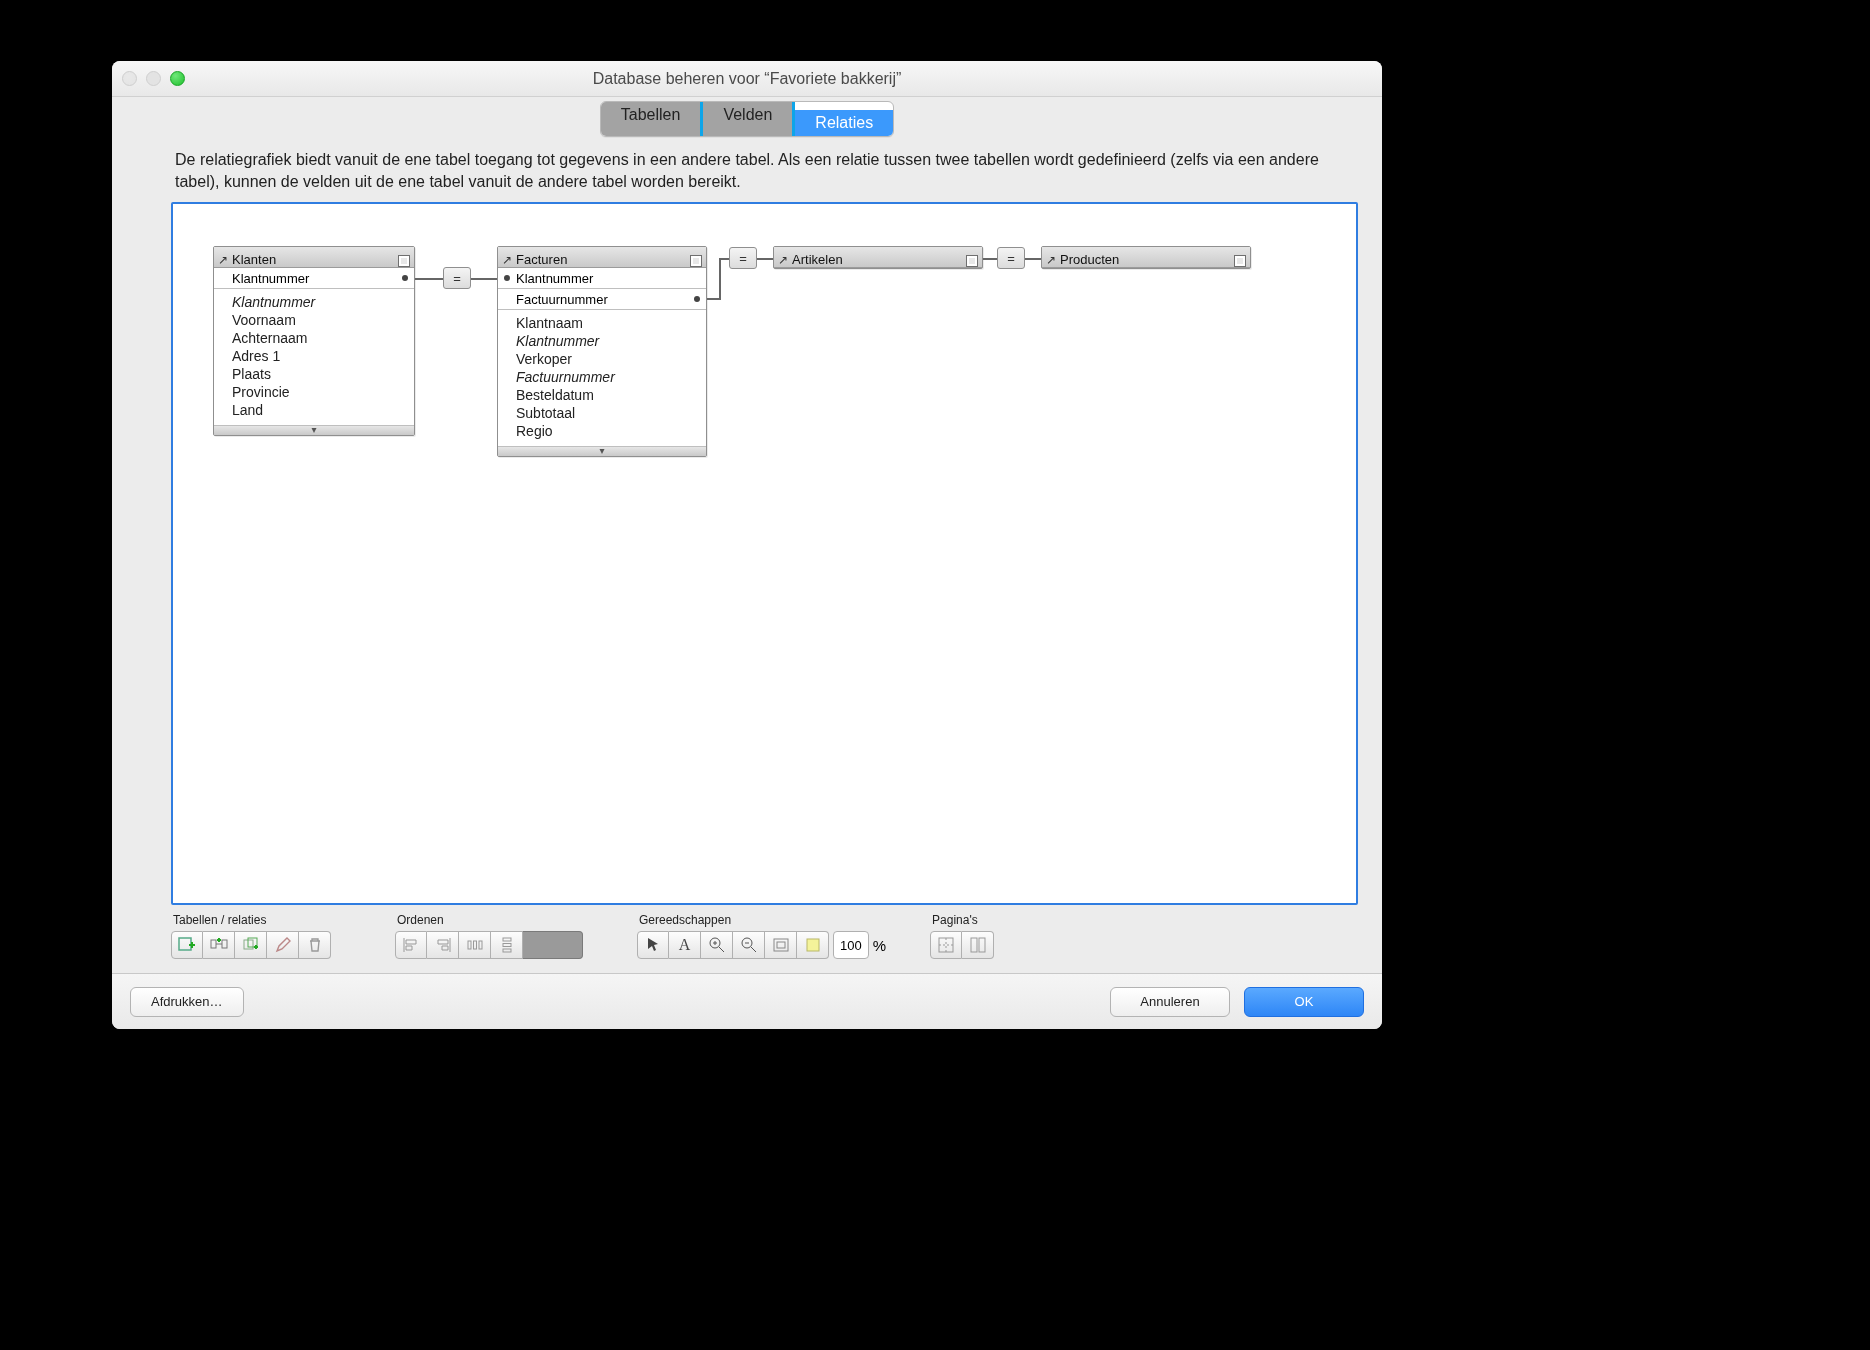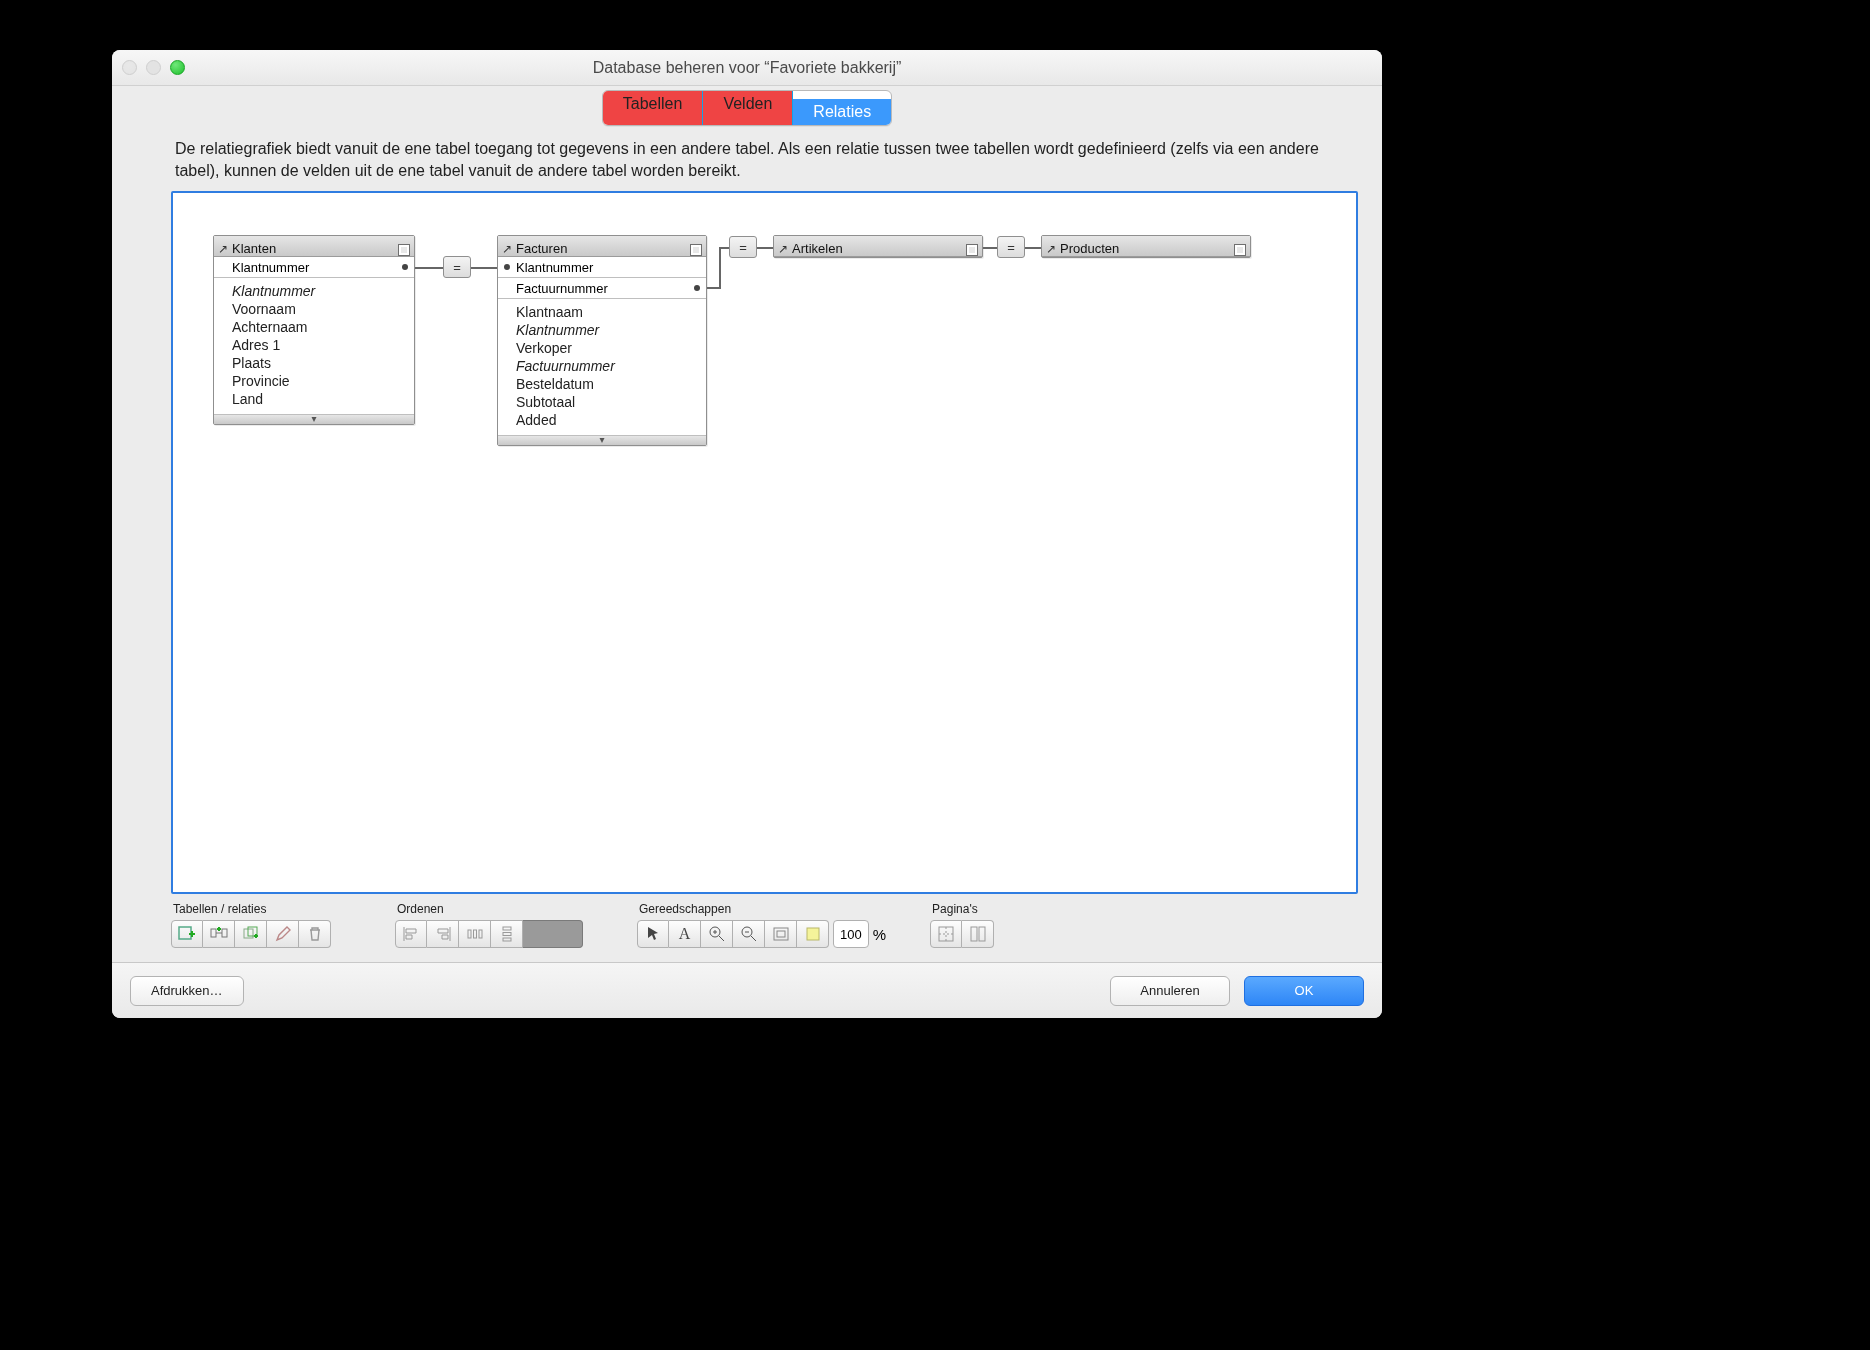--- a/index.html
+++ b/index.html
@@ -1,35 +1,35 @@
 <!DOCTYPE html>
 <html><head>
 <meta charset="utf-8">
 <style>
   * { box-sizing: border-box; margin: 0; padding: 0; font-family: -apple-system, "Helvetica Neue", Arial, sans-serif; font-size: 13px; }
   body { background: #000; width: 1870px; height: 1350px; position: relative; }
   .window {
-    position: absolute; left: 112px; top: 50px; width: 1270px; height: 968px;
+    position: absolute; left: 112px; top: 61px; width: 1270px; height: 968px;
     background: #ececec; border-radius: 8px; box-shadow: 0 30px 80px rgba(0,0,0,.6);
     display: flex; flex-direction: column;
   }
   .titlebar {
     height: 36px; display: flex; align-items: center; padding: 0 10px;
     border-bottom: 1px solid #d0d0d0; position: relative;
     background: linear-gradient(#f7f7f7,#e8e8e8); border-radius: 8px 8px 0 0;
   }
   .traffic { display: flex; gap: 9px; }
   .dot { width: 15px; height: 15px; border-radius: 50%; }
   .dot.r { background: radial-gradient(circle at 40% 35%, #fff3, transparent), #e3e3e3; border:1px solid #cfcfcf; }
   .dot.y { background: #e3e3e3; border:1px solid #cfcfcf; }
   .dot.g { background: radial-gradient(circle at 35% 30%, #6fe87a, #1fbf2c); border:1px solid #17a524; }
   .wtitle { position:absolute; left:0; right:0; text-align:center; color:#4a4a4a; font-size:16px; }
   .tabs-row { height: 44px; display:flex; align-items:center; justify-content:center; }
   .segmented { display:flex; border:1px solid #b9b9b9; border-radius:6px; overflow:hidden; background:#fff; box-shadow: 0 1px 0 rgba(0,0,0,.05);}
-  .seg { padding: 4px 20px; font-size:16px; color:#222; border-right:1px solid #0ea5e9; background:#ef4444; cursor:default;}
+  .seg { padding: 4px 20px; font-size:16px; color:#222; border-right:3px solid #0ea5e9; background:#a3a3a3; cursor:default;}
   .seg:last-child{border-right:none;margin-top:8px;}
   .seg.active{ background:#3b99fc; color:#fff;}
   .body { flex:1; padding: 8px 24px 14px 24px; display:flex; flex-direction:column;margin-left:35px;}
   .desc { color:#222; font-size:16px; line-height:1.35; padding: 0 4px 10px 4px;}
   .canvas {
     flex:1; background:#fff; border:2px solid #2f7de1; border-radius:2px;
     position:relative; overflow:hidden;
   }
   
   .tbl { position:absolute; background:#f2f2f2; border:1px solid #8f8f8f; border-radius:2px; box-shadow: 1px 1px 0 rgba(0,0,0,.08);}
@@ -143,21 +143,21 @@
           <span>Factuurnummer</span>
           <span class="dotk"></span>
         </div>
         <div class="flds">
           <div class="fld">Klantnaam</div>
           <div class="fld i">Klantnummer</div>
           <div class="fld">Verkoper</div>
           <div class="fld i">Factuurnummer</div>
           <div class="fld">Besteldatum</div>
           <div class="fld">Subtotaal</div>
-          <div class="fld">Added</div>
+          <div class="fld">Regio</div>
         </div>
         <div class="resize"></div>
       </div>
 
       <div class="line" style="left:534px; top:94px; width:12px;"></div>
       <div class="line" style="left:546px; top:54px; width:2px; height:42px;"></div>
       <div class="line" style="left:546px; top:54px; width:10px;"></div>
       <div class="relbox" style="left:556px; top:43px;">
           <span>=</span>
         </div>

